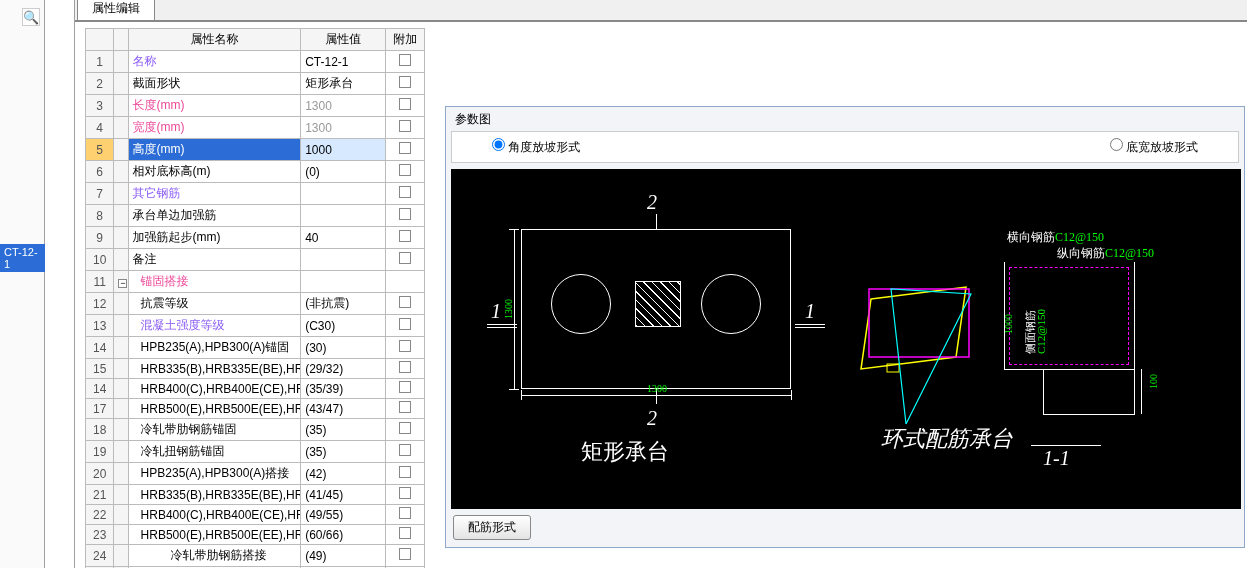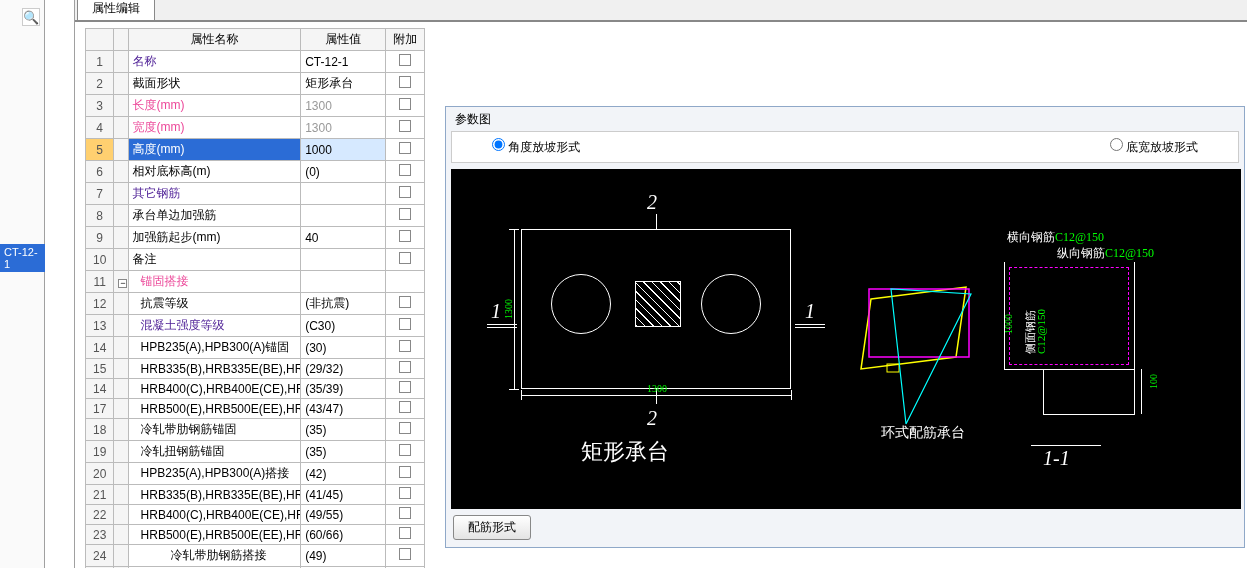--- a/index.html
+++ b/index.html
@@ -17,21 +17,21 @@
 .tab { background: #fff; border: 1px solid #888; border-bottom: none; padding: 3px 14px; font-size: 12px; margin-left: 2px; }
 
 .prop-panel { position: absolute; left: 10px; top: 28px; width: 340px; }
 
 table.props { border-collapse: collapse; width: 100%; table-layout: fixed; }
 table.props th, table.props td { border: 1px solid #bbb; padding: 2px 4px; height: 19px; font-size: 12px; overflow: hidden; white-space: nowrap; }
 table.props th { background: #f5f5f5; font-weight: normal; }
 th.value-hdr { background: #ffd9a0; border: 1px solid #e0a050; }
 td.num { text-align: center; background: #f5f5f5; color: #555; width: 28px; }
 td.tree-col { width: 14px; background: #f5f5f5; text-align: center; padding: 0; }
-td.name a { color: #4c1d95; text-decoration: none; cursor: pointer; }
+td.name a { color: #8b5cf6; text-decoration: none; cursor: pointer; }
 td.name span.gray { color: #ec4899; }
 td.addon { text-align: center; }
 .chk { width: 12px; height: 12px; border: 1px solid #888; background: #fff; display: inline-block; }
 
 tr.sel td.num { background: #ffd070; }
 tr.sel td.name { background: #2b6cd6; color: #fff; }
 tr.sel td.name a { color: #fff; }
 tr.sel td.val { background: #d6e9ff; }
 
 .expander { display: inline-block; width: 9px; height: 9px; border: 1px solid #888; line-height: 7px; font-size: 9px; text-align: center; background: #fff; }
@@ -313,21 +313,21 @@
         </svg>
 
         <svg style="position:absolute; left:410px; top:112px; width:120px; height:90px; overflow:visible;">
           <rect x="8" y="8" width="100" height="68" fill="none" stroke="#ff00ff" stroke-width="1.5"></rect>
         </svg>
 
         <svg style="position:absolute; left:400px; top:105px; width:150px; height:160px; overflow:visible;">
           <polyline points="55,150 40,15 120,20 55,150" fill="none" stroke="#00ffff" stroke-width="1.2"></polyline>
         </svg>
 
-        <div class="c-txt" style="left:430px; top:255px; font-size:14px;">环式配筋承台</div>
+        <div class="c-txt" style="left:430px; top:255px; font-size:22px;font-style:italic;">环式配筋承台</div>
 
         <div style="position:absolute; left:558px; top:98px; width:120px; height:98px; border:1.5px dashed #ff00ff;"></div>
 
         <div class="dim-line" style="left:553px; top:200px; width:130px; height:1px;"></div>
         <div class="dim-line" style="left:553px; top:93px; width:1px; height:108px;"></div>
         <div class="dim-line" style="left:683px; top:93px; width:1px; height:153px;"></div>
         <div class="dim-line" style="left:592px; top:245px; width:92px; height:1px;"></div>
         <div class="dim-line" style="left:592px; top:200px; width:1px; height:46px;"></div>
 
         <div class="c-txt" style="left:556px; top:60px; font-size:12px;"><span>横向钢筋</span><span class="c-green">C12@150</span></div>

